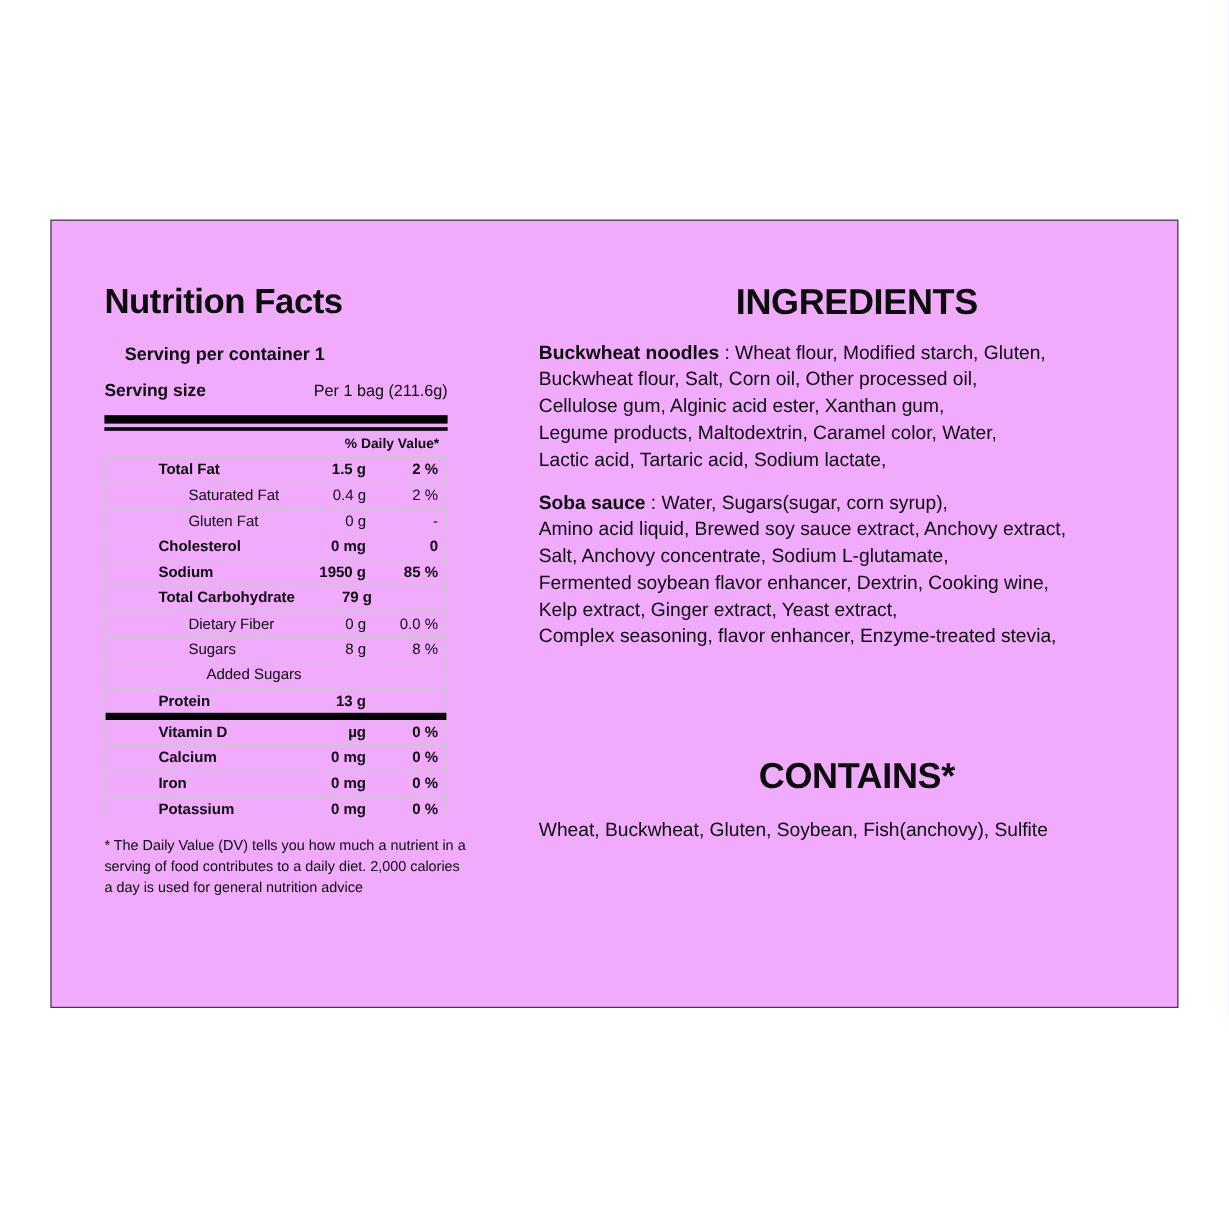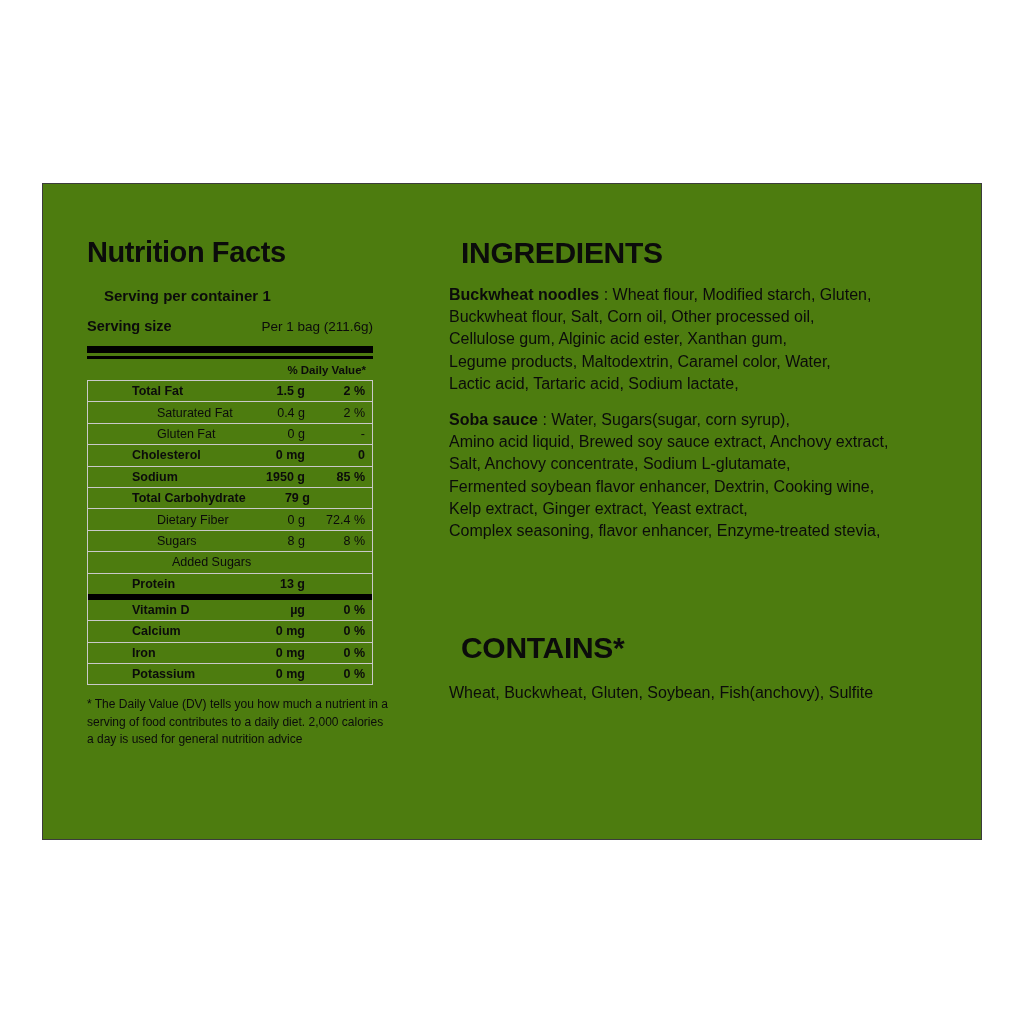--- a/index.html
+++ b/index.html
@@ -3,21 +3,21 @@
 <meta charset="utf-8">
 <style>
   html,body { margin:0; padding:0; }
   body {
     width:1024px; height:1024px; background:#ffffff; position:relative;
     font-family:"Liberation Sans", sans-serif; color:#0b0b0b;
     -webkit-font-smoothing:antialiased;
   }
   .sheet {
     position:absolute; left:42px; top:183px; width:938px; height:655px;
-    border:1px solid #3c3c3c; background:#4d7c0f;
+    border:1px solid #3c3c3c; background:#f0abfc;
   }
 
   
   .nutrition { position:absolute; left:44px; top:0; width:286px; }
   .n-title { margin:52px 0 0 0; font-size:29px; line-height:33px; font-weight:800; letter-spacing:-0.4px; }
   .spc { margin-top:17px; font-size:15px; font-weight:700; line-height:19px;margin-left:17px; }
   .ss-row { display:flex; justify-content:space-between; align-items:baseline; margin-top:13px; }
   .ss-label { font-size:14.5px; font-weight:700; }
   .ss-value { font-size:13.5px; }
   .bar-thick { height:7px; background:#000; margin-top:12px; }
@@ -37,21 +37,21 @@
   .indent-2 .n-name { padding-left:48px; }
   .n-amt { width:70px; text-align:right; white-space:nowrap; }
   .n-dv { width:60px; text-align:right; white-space:nowrap; }
   .n-row.bold { font-weight:700; }
 
   .footnote { margin-top:11px; font-size:12px; line-height:17.5px; }
   .footnote .fl { display:block; white-space:nowrap; }
 
   
   .rightcol { position:absolute; left:406px; top:0; width:530px; }
-  .big-h { margin:52px 0 0 12px; font-size:30px; line-height:34px; font-weight:800; letter-spacing:-0.3px; }
+  .big-h { margin:52px 0 0 0; font-size:30px; line-height:34px; font-weight:800; letter-spacing:-0.3px;text-align:center; }
   .ing-group { margin:14px 0 0 0; font-size:16px; line-height:22.2px; }
   .ing-group strong { font-weight:700; }
   .ing-line { display:block; white-space:nowrap; }
   .contains-h { margin-top:89px; }
   .contains-text { margin:17px 0 0 0; font-size:16px; line-height:22px; white-space:nowrap; }
 </style>
 </head>
 <body>
 
 <div class="sheet">
@@ -93,21 +93,21 @@
           <span class="n-dv">85 %</span>
         </div>
         <div class="n-row bold">
           <span class="n-name">Total Carbohydrate</span>
           <span class="n-amt">79 g</span>
           <span class="n-dv"></span>
         </div>
         <div class="n-row indent-1">
           <span class="n-name">Dietary Fiber</span>
           <span class="n-amt">0 g</span>
-          <span class="n-dv">72.4 %</span>
+          <span class="n-dv">0.0 %</span>
         </div>
         <div class="n-row indent-1">
           <span class="n-name">Sugars</span>
           <span class="n-amt">8 g</span>
           <span class="n-dv">8 %</span>
         </div>
         <div class="n-row indent-2">
           <span class="n-name">Added Sugars</span>
           <span class="n-amt"></span>
           <span class="n-dv"></span>

